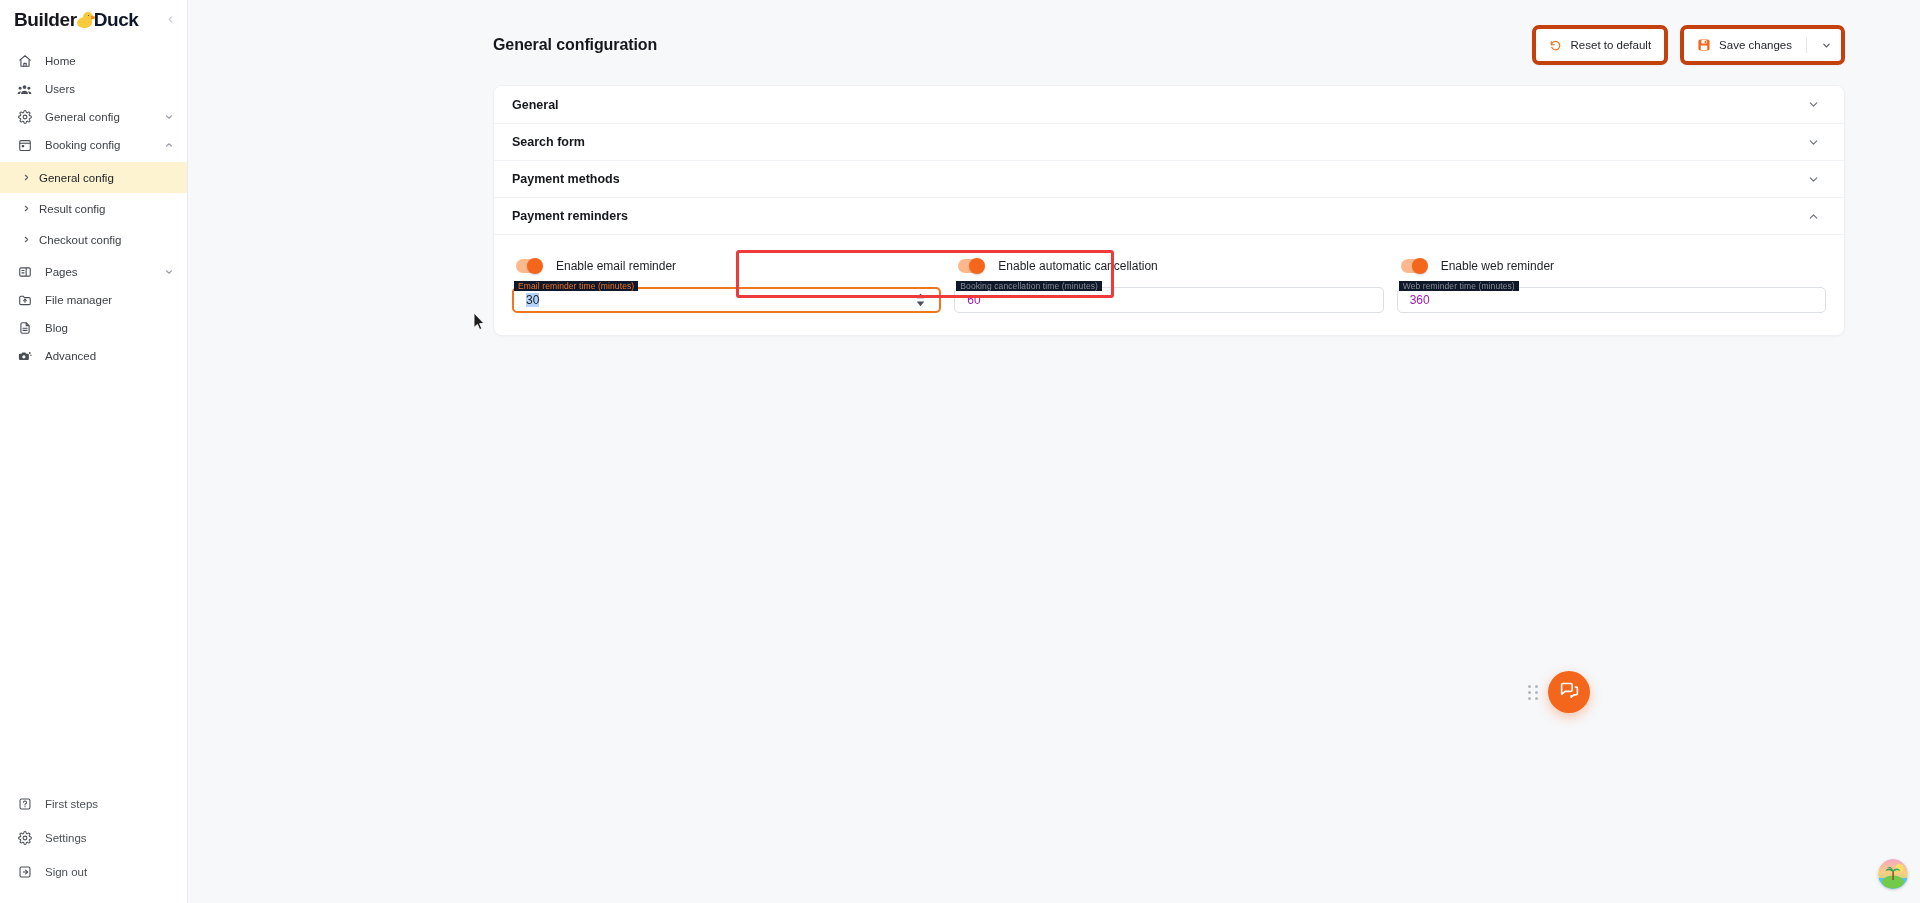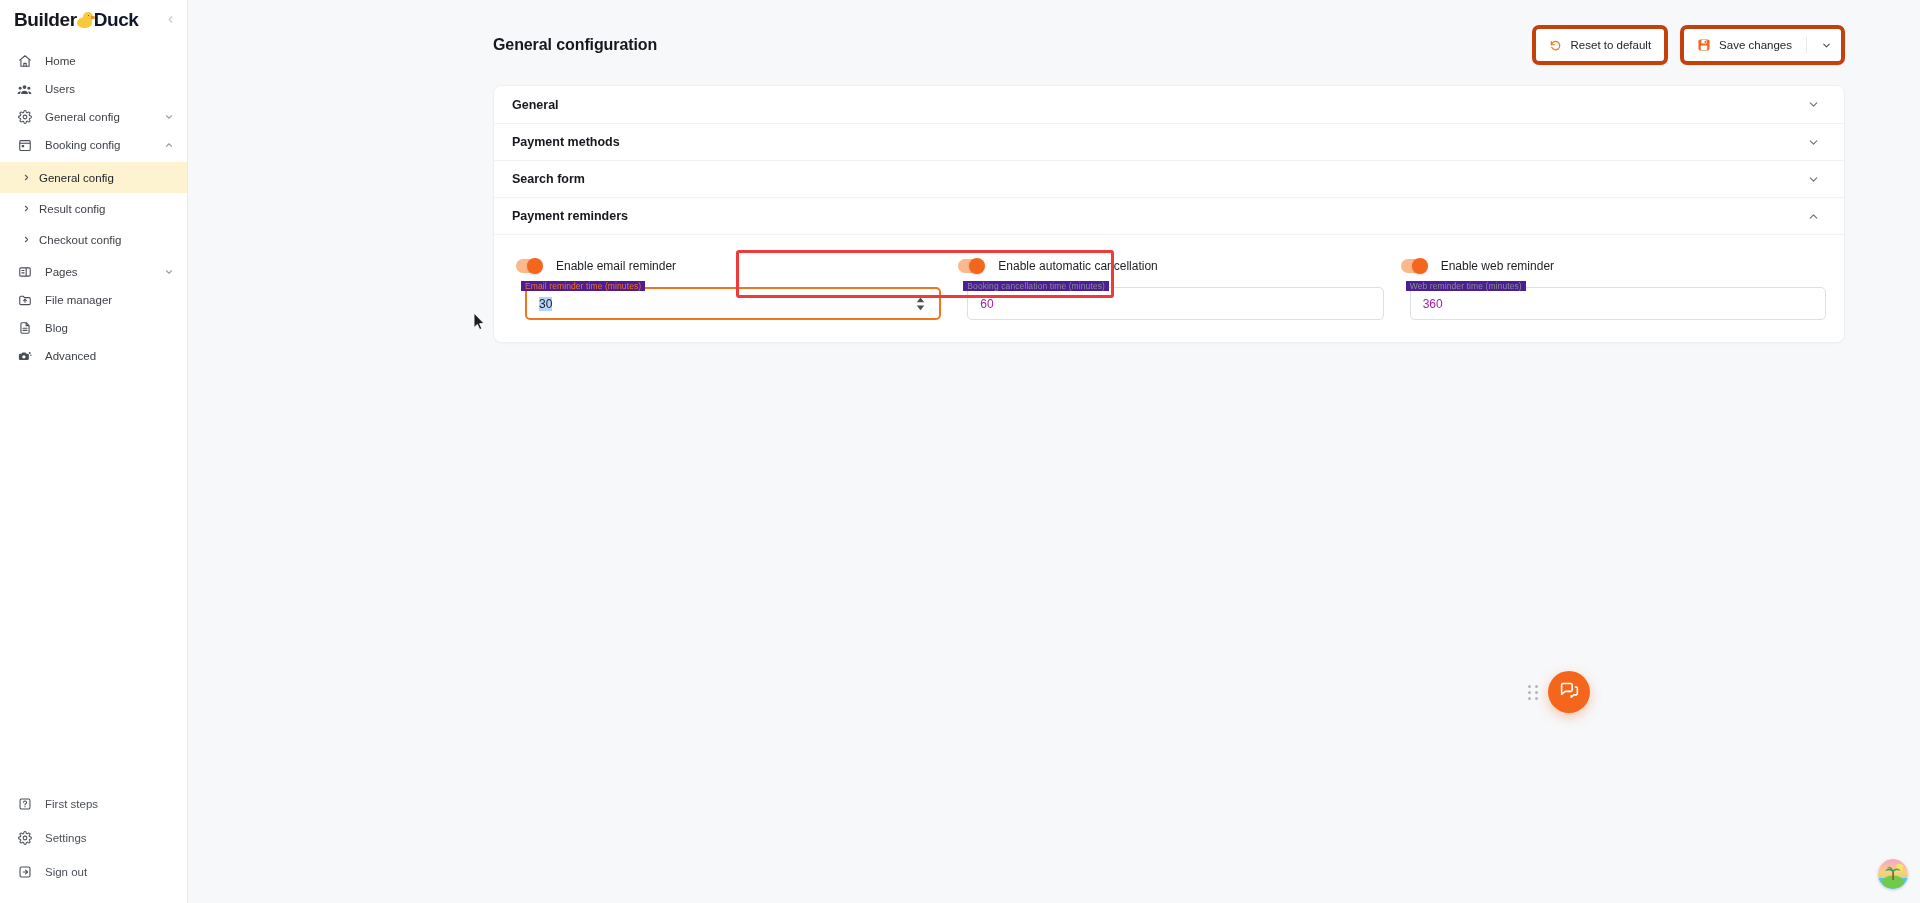--- a/index.html
+++ b/index.html
@@ -96,25 +96,25 @@
   .cols { display: flex; gap: 13px; }
   .col { flex: 1 1 0; min-width: 0; position: relative; }
 
   .toggle-row { display:flex; align-items:center; height: 34px; padding-left: 4px; }
   .switch { width: 26px; height: 14px; border-radius: 8px; background:#fbb88c; position: relative; flex:0 0 26px; cursor:pointer; }
   .switch .knob { position:absolute; right: -1px; top: -1px; width: 16px; height: 16px; border-radius: 50%; background:#f4661c; box-shadow: 0 1px 2px rgba(0,0,0,.18); }
   .toggle-lbl { margin-left: 14px; font-size: 12px; color:#1d2024; }
 
   .field { position: relative; margin-top: 4px; }
   .field .box {
-    height: 33px; border: 1px solid #dcdfe4; border-radius: 5px;
-    display:flex; align-items:center; padding: 0 12px; background:#fff;margin-left:13px;
+    height: 26px; border: 1px solid #dcdfe4; border-radius: 5px;
+    display:flex; align-items:center; padding: 0 12px; background:#fff;
   }
   .field .legend {
-    position: absolute; top: -6px; left: 9px; background:#4c1d95; padding: 0 4px;
+    position: absolute; top: -6px; left: 2px; background:#0f172a; padding: 0 4px;
     font-size: 8.5px; color:#878d95; white-space: nowrap; letter-spacing: .1px;
   }
   .field .val { font-size: 12px; color: #a21caf; }
   .field.focused .box { border: 2px solid #f0751f; }
   .field.focused .legend { color:#f0751f; }
   .field .val.selected { background:#b4d4fb; color:#1d2024; }
   .spinner {
     margin-left:auto; width: 13px; height: 20px;
     display:flex; flex-direction:column; align-items:center; justify-content:center;
     gap: 2px; color:#4b5057; cursor: pointer;
@@ -373,30 +373,30 @@
       <div class="acc-row">
         <span class="acc-title">General</span>
         <span class="acc-chev">
           <svg width="13" height="13" viewBox="0 0 24 24" fill="none" stroke="currentColor" stroke-width="2.2" stroke-linecap="round" stroke-linejoin="round">
               <polyline points="6 9 12 15 18 9"></polyline>
             </svg>
         </span>
       </div>
 
       <div class="acc-row">
-        <span class="acc-title">Payment methods</span>
+        <span class="acc-title">Search form</span>
         <span class="acc-chev">
           <svg width="13" height="13" viewBox="0 0 24 24" fill="none" stroke="currentColor" stroke-width="2.2" stroke-linecap="round" stroke-linejoin="round">
               <polyline points="6 9 12 15 18 9"></polyline>
             </svg>
         </span>
       </div>
 
       <div class="acc-row">
-        <span class="acc-title">Search form</span>
+        <span class="acc-title">Payment methods</span>
         <span class="acc-chev">
           <svg width="13" height="13" viewBox="0 0 24 24" fill="none" stroke="currentColor" stroke-width="2.2" stroke-linecap="round" stroke-linejoin="round">
               <polyline points="6 9 12 15 18 9"></polyline>
             </svg>
         </span>
       </div>
 
       <div class="acc-row">
         <span class="acc-title">Payment reminders</span>
         <span class="acc-chev">

